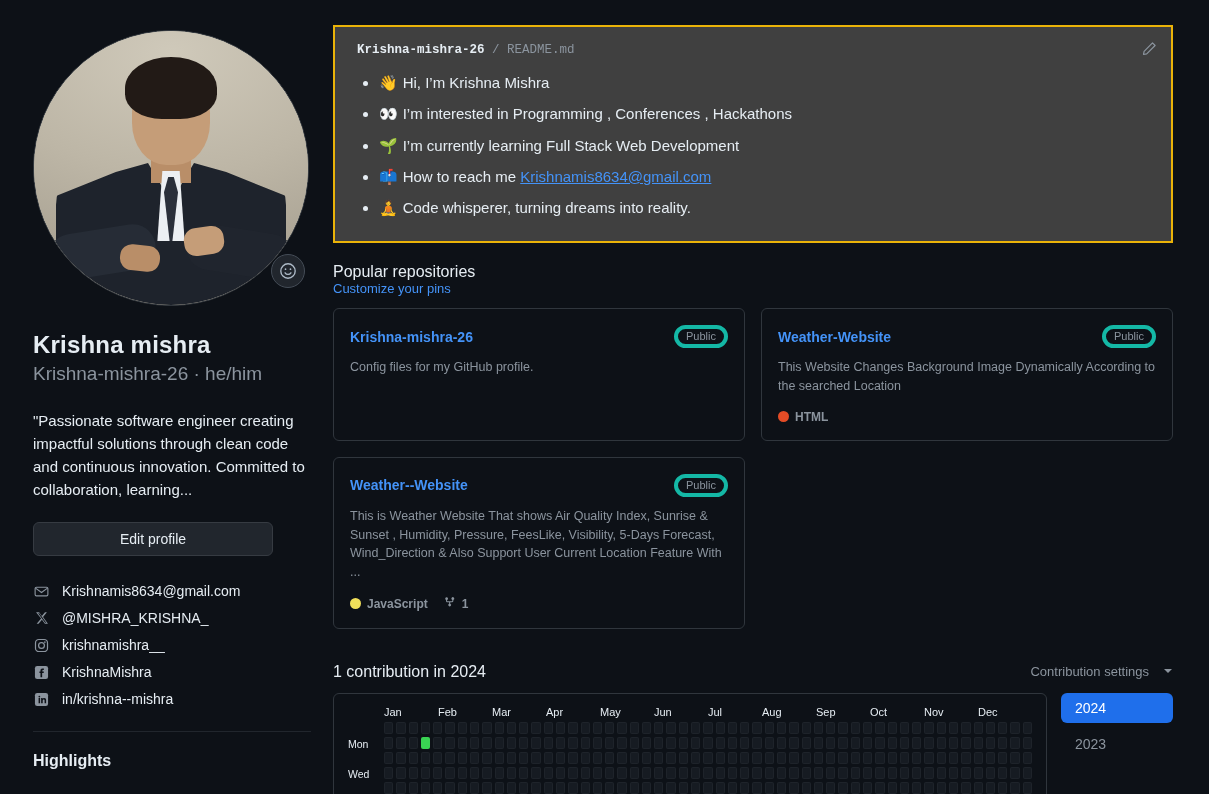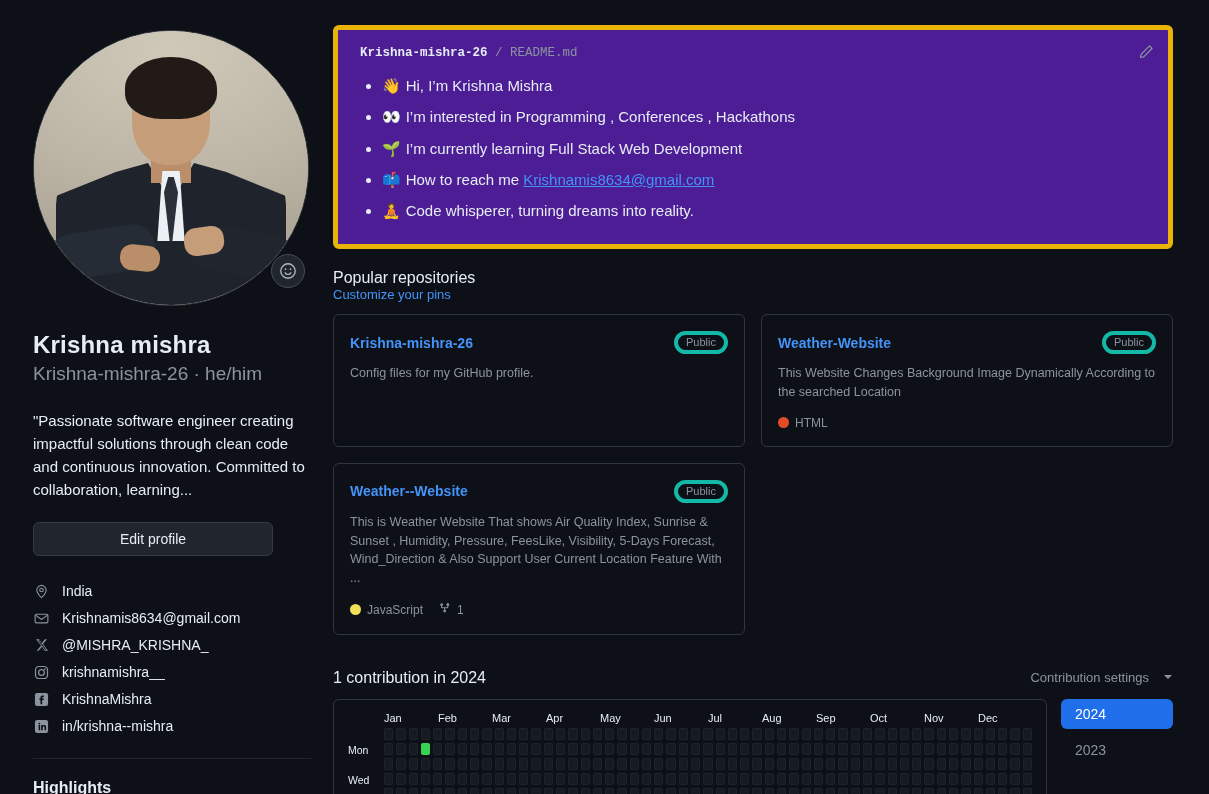--- a/index.html
+++ b/index.html
@@ -64,42 +64,42 @@
     color: #e6edf3; font-size: 14px; padding: 8px 0; text-align: center; cursor: pointer;
   }
   .links { margin-top: 22px; }
   .link-row { display: flex; align-items: center; gap: 12px; height: 27px; font-size: 14px; color: #e6edf3; }
   .link-row .ic { width: 17px; height: 17px; flex: 0 0 17px; display:flex; align-items:center; justify-content:center; color:#8b949e; }
   .divider { height: 1px; background: #21262d; margin: 18px 0 0 0; width: 278px; }
   .highlights-title { font-size: 16px; font-weight: bold; margin-top: 20px; color: #e6edf3; }
 
   
   .main { flex: 1; padding: 25px 36px 0 0; min-width: 0; }
-  .card { border: 5px solid #eab308; border-radius: 6px; background: #4c1d95; }
+  .card { border: 2px solid #eab308; border-radius: 0; background: #404040; }
   .readme { padding: 16px 16px 14px 22px; position: relative; }
   .readme-head { font-family: "Liberation Mono", monospace; font-size: 12.5px; color: #8b949e; }
   .readme-head .repo { color: #e6edf3; font-weight: bold; }
   .pencil { position: absolute; right: 14px; top: 14px; color: #8b949e; cursor: pointer; }
   .readme ul { margin: 14px 0 0 22px; }
   .readme li { font-size: 15px; line-height: 1.55; margin-bottom: 8px; color: #e6edf3; list-style: disc; }
   .readme li::marker { color: #e6edf3; }
   .readme li .em { margin-right: 5px; }
   .readme a { color: #4493f8; text-decoration: underline; }
 
   .sec-head { display:flex; align-items:baseline; justify-content:space-between; margin: 20px 0 12px; flex-direction: column; }
   .sec-title { font-size: 16px; color: #e6edf3; }
   .sec-link { font-size: 13px; color: #4493f8; cursor: pointer; }
 
   .pins { display: grid; grid-template-columns: 1fr 1fr; gap: 16px; }
   .pin { border: 1px solid #30363d; border-radius: 6px; background: #0d1117; padding: 16px; min-height: 128px; display:flex; flex-direction:column; }
   .pin-top { display: flex; align-items: center; justify-content: space-between; gap: 8px; }
   .pin-name { font-size: 14px; font-weight: bold; color: #4493f8; cursor: pointer; }
   .pin-vis { font-size: 11px; color: #8b949e; border: 4px solid #14b8a6; border-radius: 20px; padding: 1px 8px 2px; white-space: nowrap; }
   .pin-desc { font-size: 12.5px; color: #8b949e; line-height: 1.5; margin-top: 10px; }
-  .pin-meta { display: flex; gap: 16px; margin-top: auto; padding-top: 14px; font-size: 12px; color: #8b949e; }
+  .pin-meta { display: flex; gap: 16px; margin-top: auto; padding-top: 14px; font-size: 12px; color: #8b949e; font-weight: bold; }
   .lang { display: flex; align-items: center; gap: 6px; }
   .dot { width: 11px; height: 11px; border-radius: 50%; display: inline-block; }
   .forks { display: flex; align-items: center; gap: 5px; }
 
   
   .contrib-head { display:flex; align-items:center; justify-content:space-between; margin: 34px 0 12px; }
   .contrib-title { font-size: 16px; color: #e6edf3; }
   .contrib-settings { font-size: 13px; color: #8b949e; display:flex; align-items:flex-end; gap:14px; cursor:pointer; }
   .contrib-wrap { display: flex; gap: 14px; align-items: flex-start; }
   .contrib-card { flex: 1; border: 1px solid #30363d; border-radius: 6px; padding: 12px 14px 10px; min-width:0; }
@@ -145,29 +145,20 @@
         </svg>
       </div>
     </div>
 
     <div class="name">Krishna mishra</div>
     <div class="handle">Krishna-mishra-26 · he/him</div>
     <div class="bio">"Passionate software engineer creating impactful solutions through clean code and continuous innovation. Committed to collaboration, learning...</div>
     <button class="edit-profile">Edit profile</button>
 
     <div class="links">
-      <div class="link-row">
-        <span class="ic">
-          <svg width="15" height="15" viewBox="0 0 16 16" fill="none" stroke="currentColor" stroke-width="1.2">
-            <path d="M8 14.5s5-4.4 5-8a5 5 0 0 0-10 0c0 3.6 5 8 5 8z"></path>
-              <circle cx="8" cy="6.4" r="1.9"></circle>
-          </svg>
-        </span>
-        <span>India</span>
-      </div>
       <div class="link-row">
         <span class="ic">
           <svg width="15" height="15" viewBox="0 0 16 16" fill="none" stroke="currentColor" stroke-width="1.2">
             <rect x="1.2" y="3.4" width="13.6" height="9.2" rx="1.4"></rect>
               <path d="M1.6 4.4 8 9l6.4-4.6"></path>
           </svg>
         </span>
         <span>Krishnamis8634@gmail.com</span>
       </div>
       <div class="link-row">

